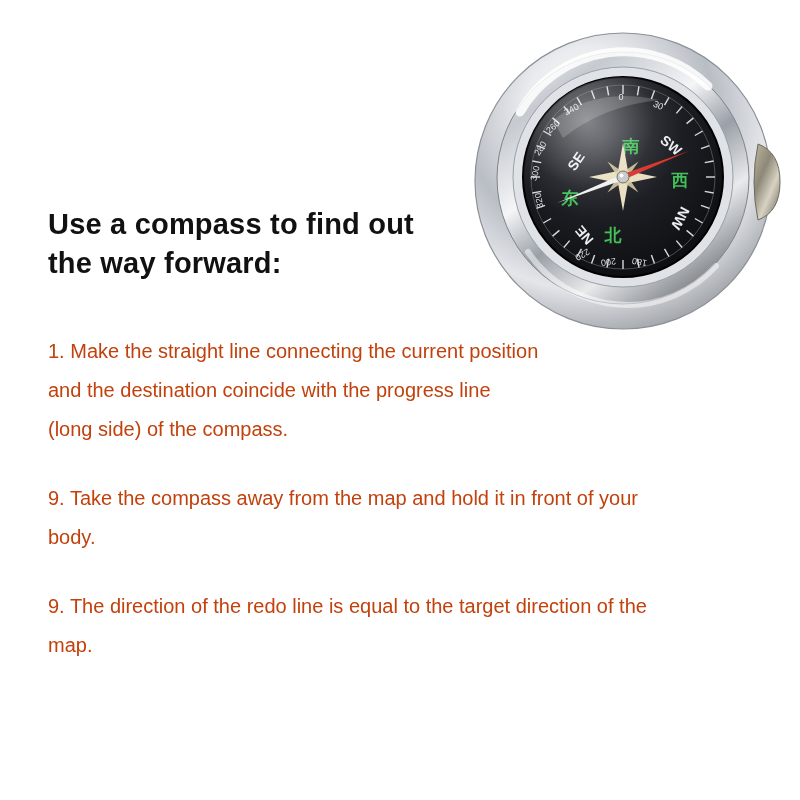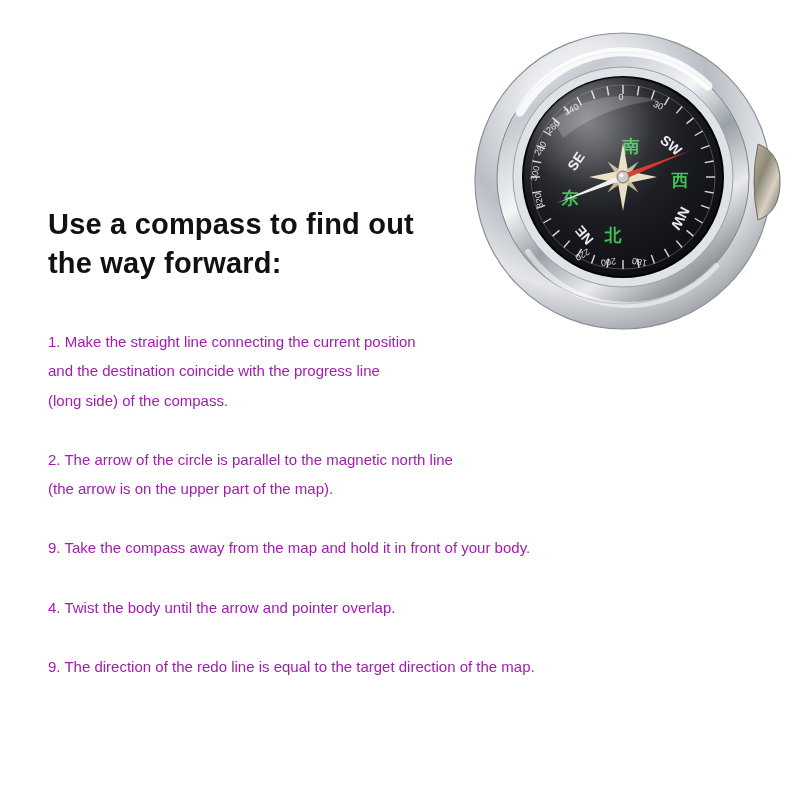--- a/index.html
+++ b/index.html
@@ -37,22 +37,22 @@
   }
 
   
   .steps {
     position: absolute;
     left: 48px;
     top: 312px;
     width: 600px;
   }
   .step {
-    font-size: 15px;
-    color: #a21caf;
+    font-size: 20px;
+    color: #c2410c;
     line-height: 1.95;
     white-space: pre-line;
     margin-bottom: 30px;
   }
   .step:last-child { margin-bottom: 0; }
 
   
   .compass-photo {
     position: absolute;
     left: 458px;
@@ -68,24 +68,21 @@
 
 <div class="page">
 
   <h1 class="heading">Use a compass to find out
 the way forward:</h1>
 
   <div class="steps">
     <p class="step">1. Make the straight line connecting the current position
 and the destination coincide with the progress line
 (long side) of the compass.</p>
-    <p class="step">2. The arrow of the circle is parallel to the magnetic north line
-(the arrow is on the upper part of the map).</p>
     <p class="step">9. Take the compass away from the map and hold it in front of your body.</p>
-    <p class="step">4. Twist the body until the arrow and pointer overlap.</p>
     <p class="step">9. The direction of the redo line is equal to the target direction of the map.</p>
   </div>
 
   <div class="compass-photo">
     <svg class="compass-svg" width="330" height="330" viewBox="0 0 330 330" xmlns="http://www.w3.org/2000/svg">
       <defs>
         <radialGradient id="chromeOuter" cx="38%" cy="26%" r="82%">
           <stop offset="0%" stop-color="#ffffff"></stop>
           <stop offset="26%" stop-color="#e9ebee"></stop>
           <stop offset="52%" stop-color="#b9bdc4"></stop>

